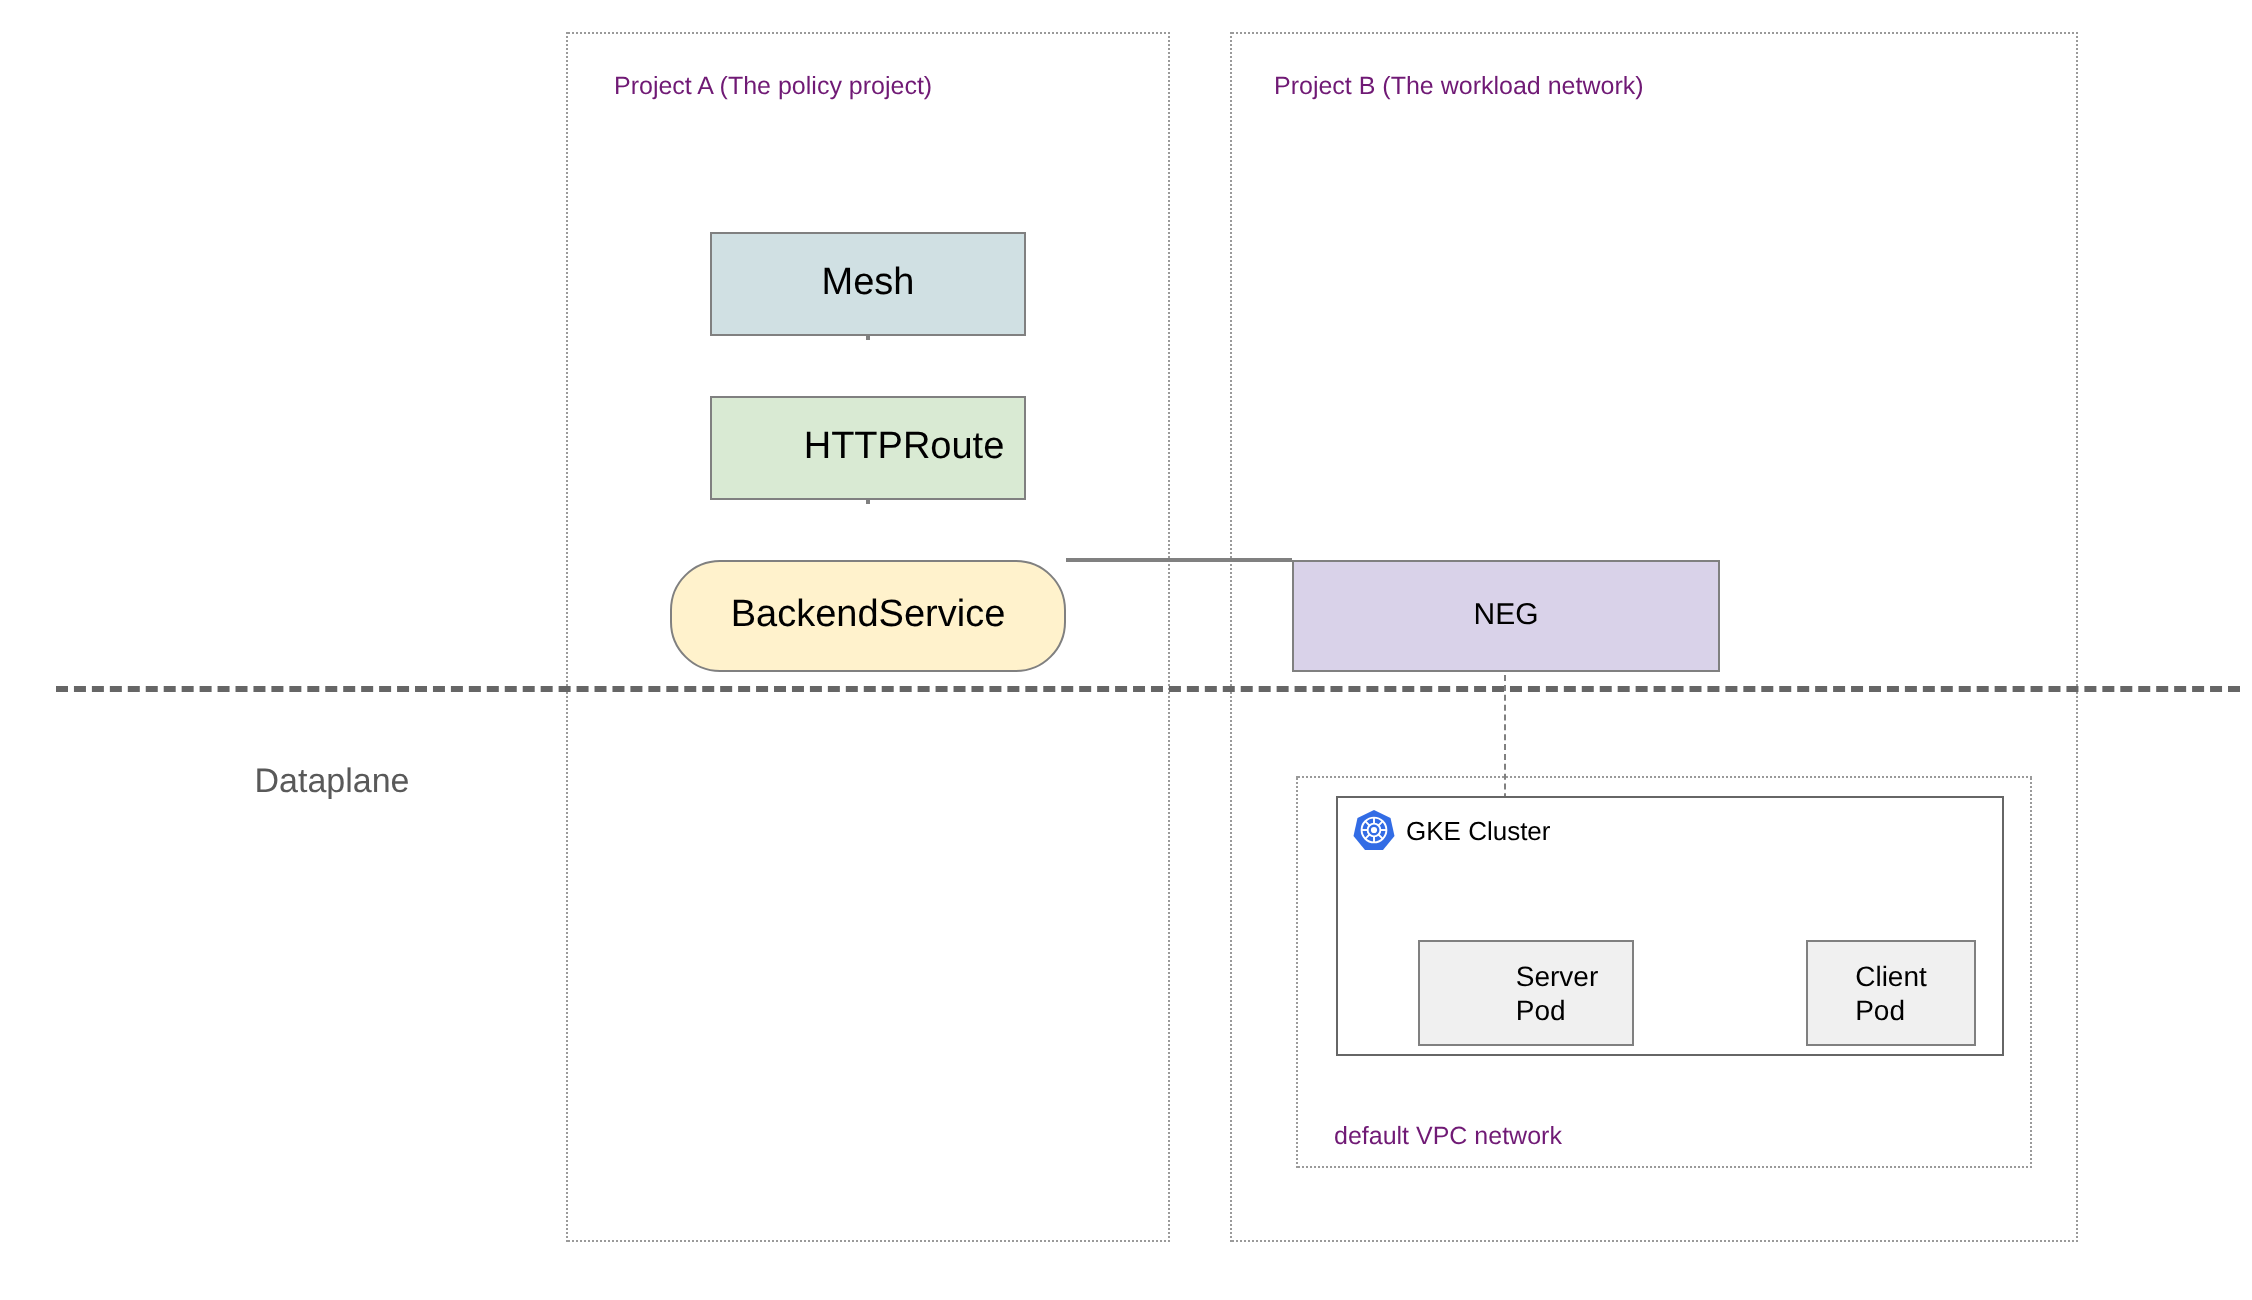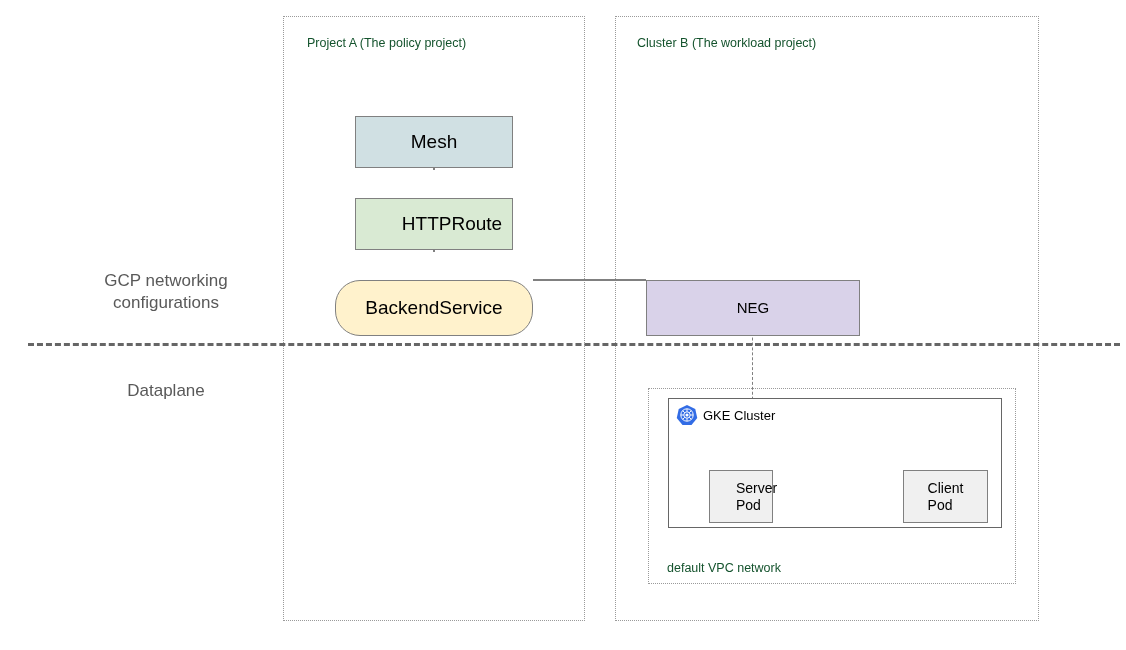--- a/index.html
+++ b/index.html
@@ -34,21 +34,21 @@
   }
   .dotted-group {
     position: absolute;
     box-sizing: border-box;
     border: 1.5px dotted #9a9a9a;
     background: transparent;
   }
   .group-label {
     position: absolute;
     font-size: 12.5px;
-    color: #14532d;
+    color: #701a75;
     white-space: nowrap;
   }
   .side-label {
     position: absolute;
     font-size: 17px;
     color: #595959;
     text-align: center;
     line-height: 1.3;
     white-space: pre-line;
   }
@@ -69,21 +69,21 @@
     height: 0;
     border-top: 3px dashed #666666;
   }
 
   
   #node-mesh        { left: 355px; top: 88px;  width: 158px; height: 52px; background: #d0e0e3; font-size: 19px; }
   #node-httproute   { left: 355px; top: 170px; width: 158px; height: 52px; background: #d9ead3; font-size: 19px; padding-left: 36px; }
   #node-backend     { left: 335px; top: 252px; width: 198px; height: 56px; background: #fff2cc; font-size: 19px; border-radius: 25px; }
   #node-neg         { left: 646px; top: 252px; width: 214px; height: 56px; background: #d9d2e9; font-size: 15px; }
 
-  #node-server-pod  { left: 709px; top: 442px; width: 64px;  height: 53px; background: #f0f0f0; font-size: 14px; padding-left: 31px; }
+  #node-server-pod  { left: 709px; top: 442px; width: 108px;  height: 53px; background: #f0f0f0; font-size: 14px; padding-left: 31px; }
   #node-client-pod  { left: 903px; top: 442px; width: 85px;  height: 53px; background: #f0f0f0; font-size: 14px; }
 
   #group-project-a  { left: 283px; top: 16px;  width: 302px; height: 605px; }
   #group-project-b  { left: 615px; top: 16px;  width: 424px; height: 605px; }
   #group-vpc        { left: 648px; top: 388px; width: 368px; height: 196px; }
 
   #node-gke-cluster {
     position: absolute;
     left: 668px; top: 398px; width: 334px; height: 130px;
     box-sizing: border-box;
@@ -119,25 +119,23 @@
 </head>
 <body>
 
 <div id="canvas">
 
   <div class="dotted-group" id="group-project-a"></div>
   <div class="dotted-group" id="group-project-b"></div>
   <div class="dotted-group" id="group-vpc"></div>
 
   <div class="group-label" id="label-project-a">Project A (The policy project)</div>
-  <div class="group-label" id="label-project-b">Cluster B (The workload project)</div>
+  <div class="group-label" id="label-project-b">Project B (The workload network)</div>
   <div class="group-label" id="label-vpc">default VPC network</div>
 
-  <div class="side-label" id="label-gcp-net" style="white-space: pre-line;">GCP networking
-configurations</div>
   <div class="side-label" id="label-dataplane">Dataplane</div>
 
   <div class="divider" id="divider-plane"></div>
 
   <div class="edge edge-v" id="edge-mesh-http"></div>
   <div class="edge edge-v" id="edge-http-backend"></div>
   <div class="edge edge-h" id="edge-backend-neg"></div>
   <div class="dash-v" id="dash-neg-pod"></div>
 
   <div id="node-gke-cluster"></div>

